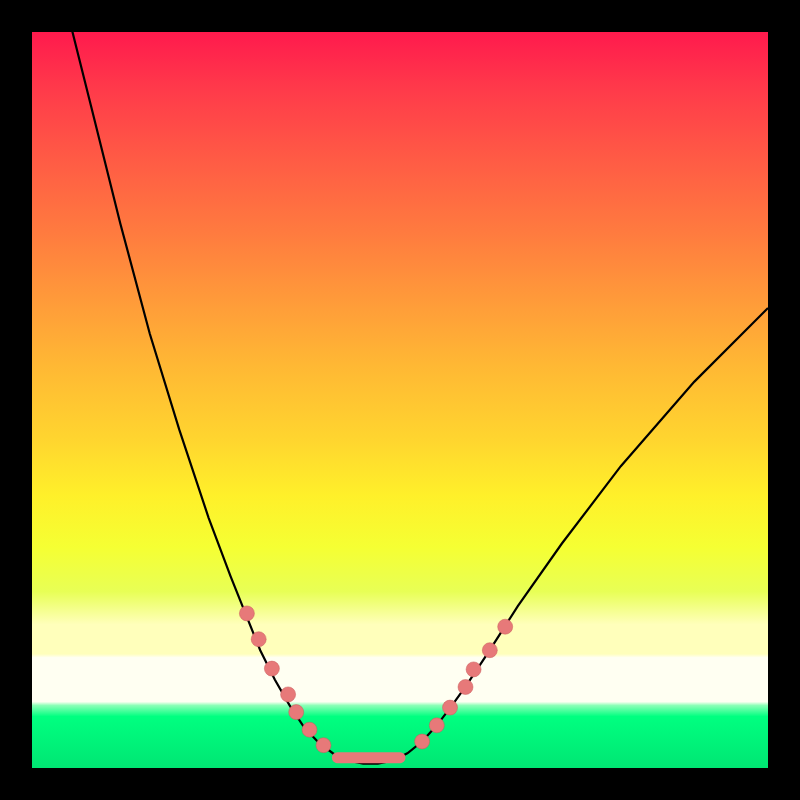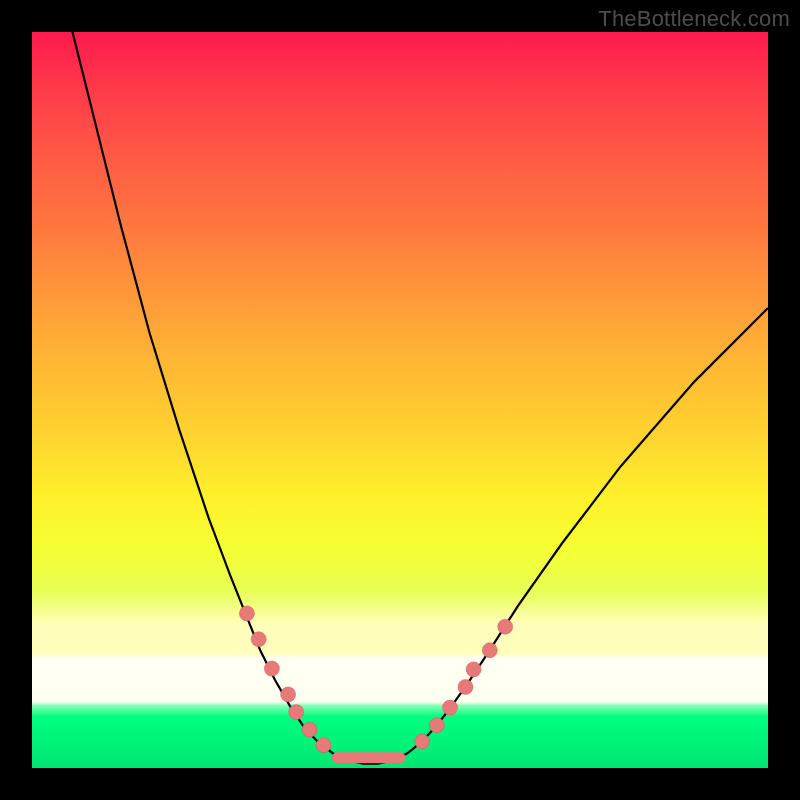--- a/index.html
+++ b/index.html
@@ -74,21 +74,20 @@
     fill: none;
     stroke: #e77979;
     stroke-width: 11;
     stroke-linecap: round;
   }
 </style>
 </head>
 <body>
 <div class="container">
 
-  <div class="watermark">TheBottleneck.com</div>
 
   <div class="plot-area">
     <svg class="overlay" viewBox="0 0 736 736">
       <path id="curve-path" class="curve" d="M36.8 -14.7 L58.9 73.6 L88.3 191.4 L117.8 301.8 L147.2 397.4 L176.6 485.8 L198.7 544.6 L213.4 581.4 L228.2 618.2 L242.9 647.7 L257.6 673.4 L272.3 695.5 L287.0 711.0 L301.8 722.0 L316.5 728.6 L331.2 731.6 L345.9 731.6 L360.6 728.6 L375.4 721.3 L390.1 709.5 L404.8 693.3 L419.5 674.2 L434.2 653.6 L456.3 620.4 L485.8 574.1 L529.9 511.5 L588.8 434.2 L662.4 349.6 L736.0 276.0"></path>
       <path id="bottom-seg" class="bottom-seg" d="M305.4 725.7 L368.0 725.7"></path>
       <g id="markers">
           <circle cx="214.9" cy="581.4" r="7.5" class="marker"></circle>
           <circle cx="226.7" cy="607.2" r="7.5" class="marker"></circle>
           <circle cx="239.9" cy="636.6" r="7.5" class="marker"></circle>
           <circle cx="256.1" cy="662.4" r="7.5" class="marker"></circle>

